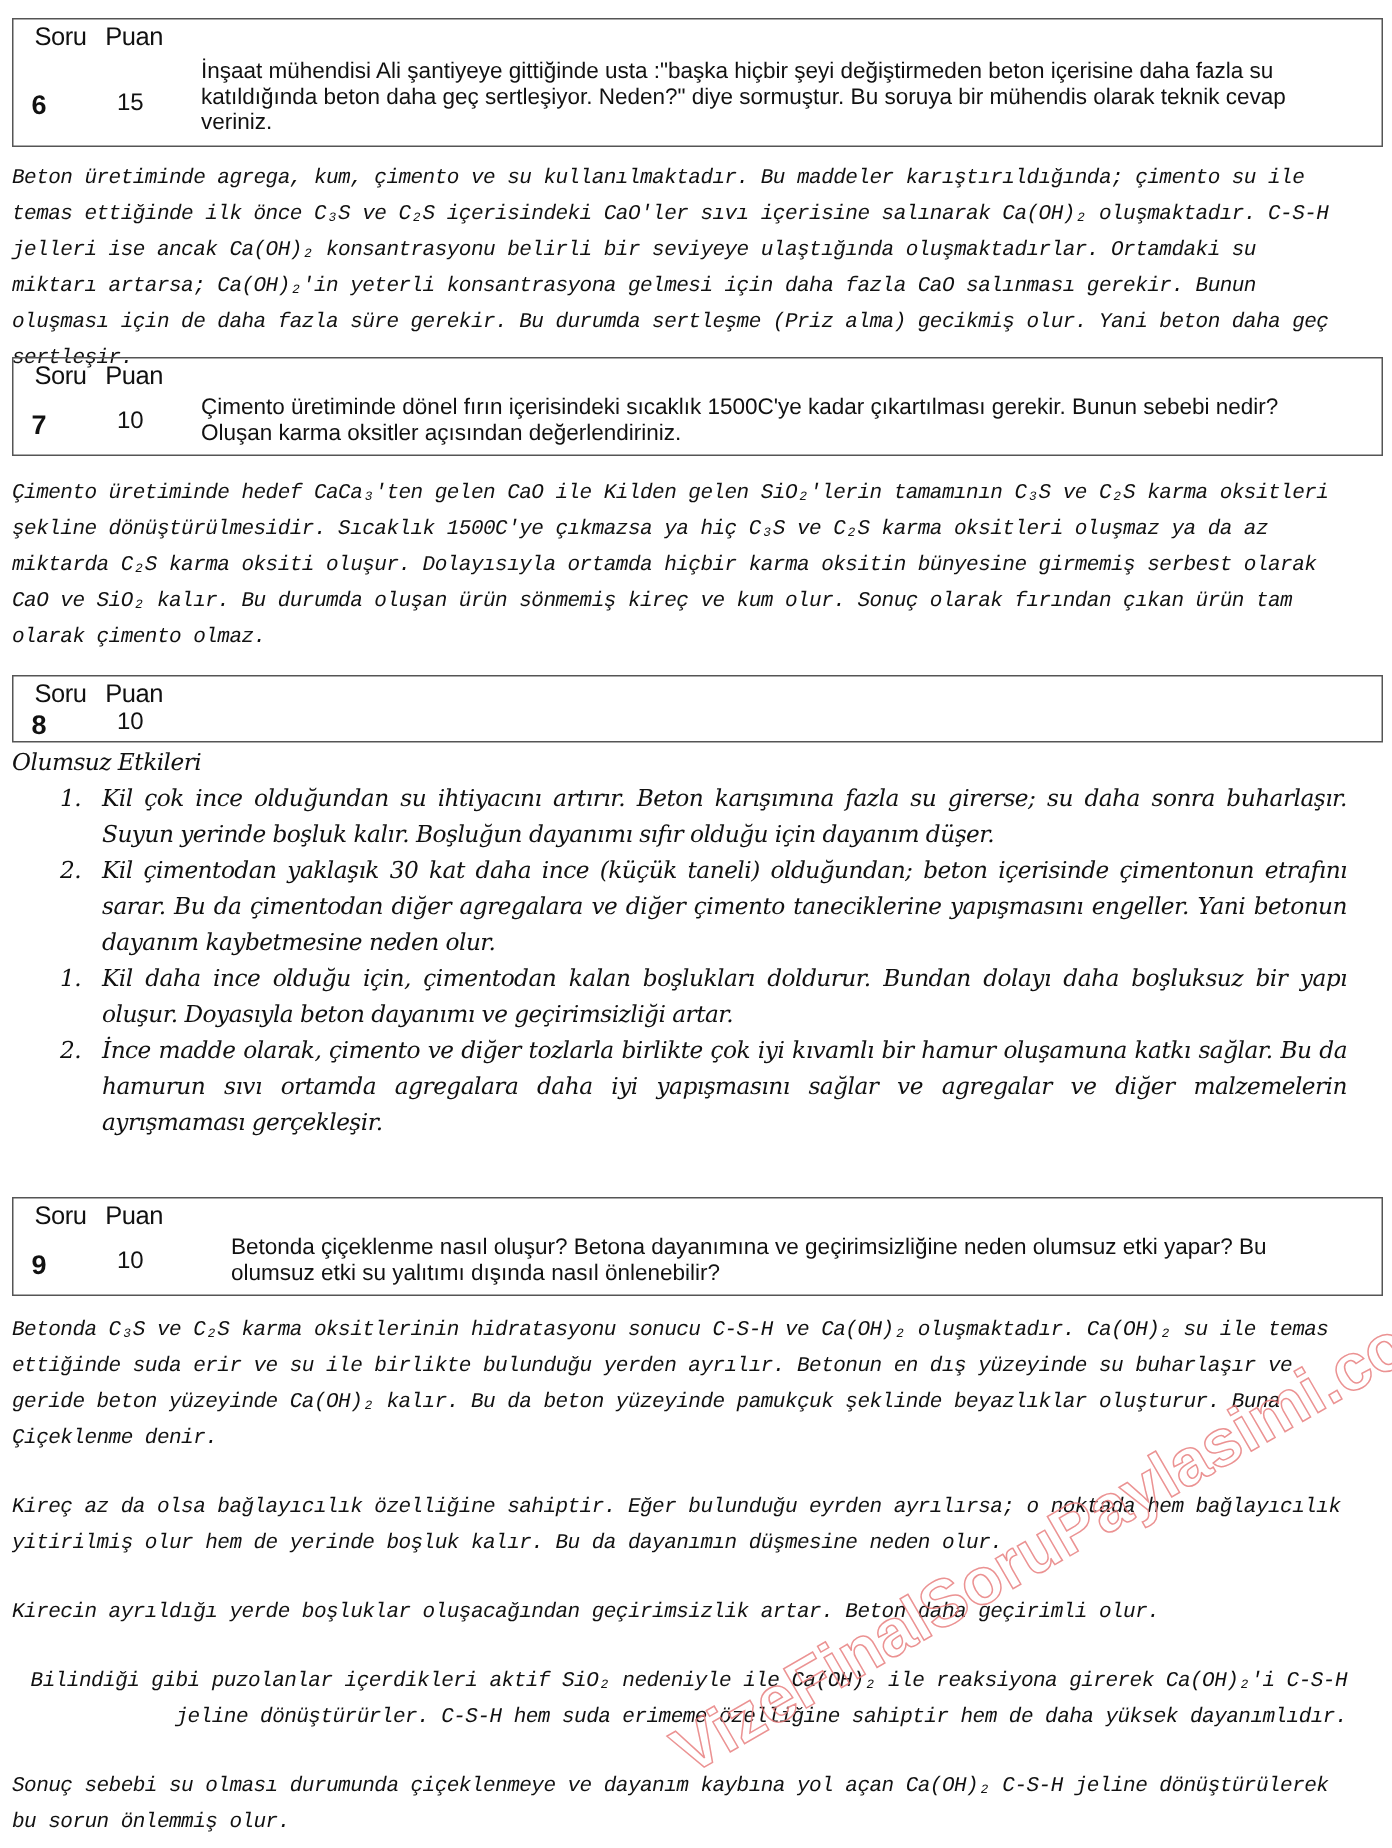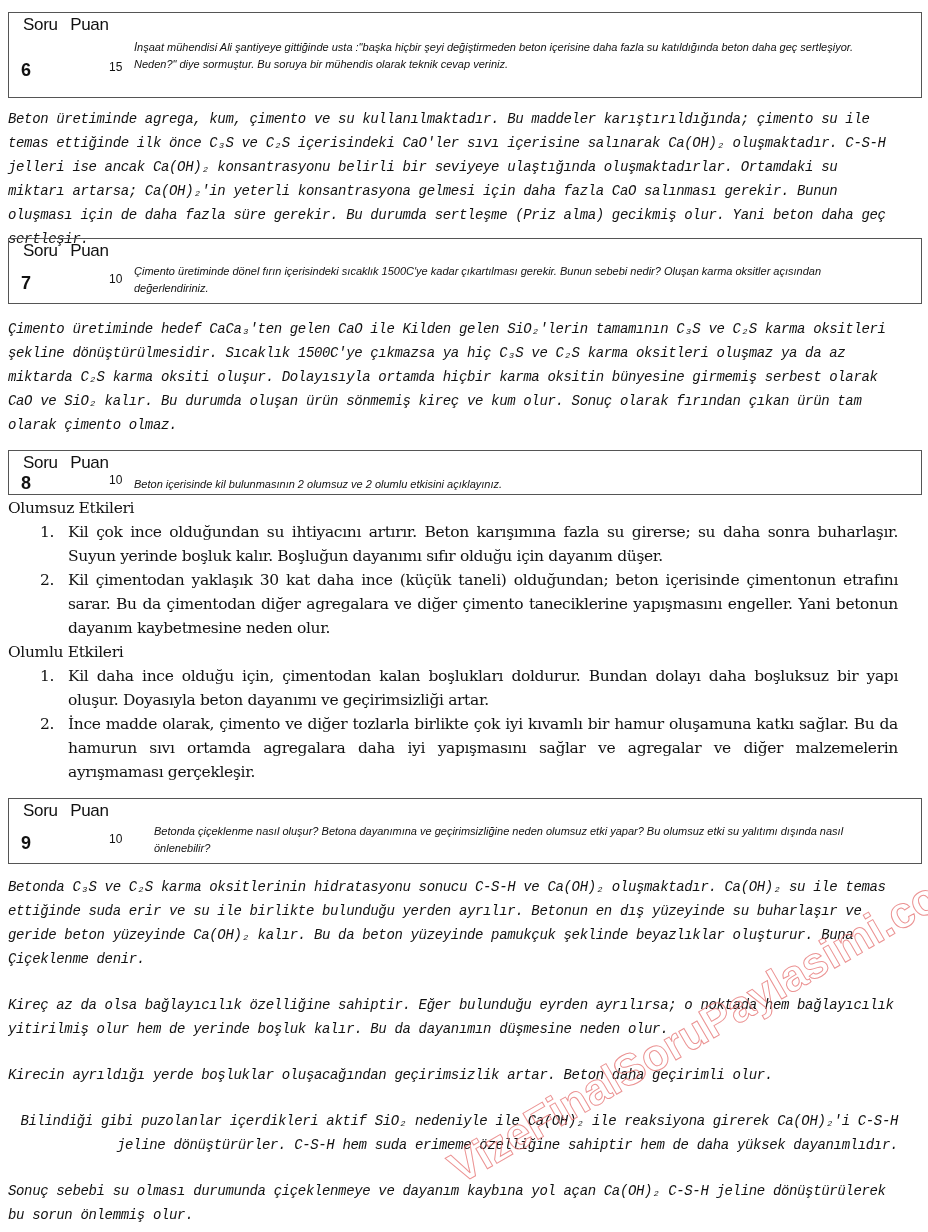--- a/index.html
+++ b/index.html
@@ -9,30 +9,30 @@
   }
   .qbox {
     position: absolute; left: 8px; width: 914px;
     border: 1.5px solid #555;
     font-family: "Liberation Sans", sans-serif;
     box-sizing: border-box;
   }
   .qbox .hdr { position: absolute; top: 2px; left: 14px; font-size: 17px; letter-spacing: -0.3px; }
   .qbox .hdr span { margin-right: 8px; }
   .qbox .num { position: absolute; left: 12px; font-size: 18px; font-weight: bold; }
-  .qbox .pts { position: absolute; left: 100px; font-size: 12px; }
-  .qbox .qtext { position: absolute; left: 125px; right: 24px; font-size: 11px; line-height: 17px; font-style: italic; }
+  .qbox .pts { position: absolute; left: 69px; font-size: 16px; }
+  .qbox .qtext { position: absolute; left: 125px; right: 24px; font-size: 15px; line-height: 17px; }
   .ans {
     position: absolute; left: 8px; width: 890px;
     font-family: Liberation Mono, monospace; font-style: italic;
     font-size: 14px; line-height: 24px; letter-spacing: -0.35px;
   }
   .ans p { margin: 0; }
   .ol { position: absolute; left: 8px; width: 890px;
-    font-family: "DejaVu Serif", serif; 
+    font-family: "DejaVu Serif", serif; font-style: italic;
     font-size: 15.5px; line-height: 24px; letter-spacing: -0.35px; }
   .ol .sub { margin: 0; }
   .ol .item { position: relative; padding-left: 60px; text-align: justify; }
   .ol .item .n { position: absolute; left: 32px; top: 0; }
   .watermark {
     position: absolute; left: 440px; top: 1150px;
     transform: rotate(-30deg); transform-origin: left top;
     font-family: "Liberation Sans", sans-serif; font-weight: bold; font-size: 44px;
     color: transparent; -webkit-text-stroke: 1px #e88080;
     white-space: nowrap; opacity: 0.85; pointer-events: none;
@@ -67,27 +67,25 @@
   <p>Çimento üretiminde hedef CaCa₃'ten gelen CaO ile Kilden gelen SiO₂'lerin tamamının C₃S ve C₂S karma oksitleri şekline dönüştürülmesidir. Sıcaklık 1500C'ye çıkmazsa ya hiç C₃S ve C₂S karma oksitleri oluşmaz ya da az miktarda C₂S karma oksiti oluşur. Dolayısıyla ortamda hiçbir karma oksitin bünyesine girmemiş serbest olarak CaO ve SiO₂ kalır. Bu durumda oluşan ürün sönmemiş kireç ve kum olur. Sonuç olarak fırından çıkan ürün tam olarak çimento olmaz.</p>
 </div>
 
 <div class="qbox" style="top:450px;height:45px;">
   <div class="hdr">
     <span>Soru</span>
     <span>Puan</span>
   </div>
   <div class="num" style="top:22px;">8</div>
   <div class="pts" style="top:22px;">10</div>
-  <div class="qtext" style="top:25px;">Beton içerisinde kil bulunmasının  2 olumsuz ve 2 olumlu etkisini açıklayınız.</div>
 </div>
 <div class="ol" style="top:496px;">
   <p class="sub">Olumsuz Etkileri</p>
   <div class="item"><span class="n">1.</span><span>Kil çok ince olduğundan su ihtiyacını artırır. Beton karışımına fazla su girerse; su daha sonra buharlaşır. Suyun yerinde boşluk kalır. Boşluğun dayanımı sıfır olduğu için dayanım düşer.</span></div>
   <div class="item"><span class="n">2.</span><span>Kil çimentodan yaklaşık 30 kat daha ince (küçük taneli) olduğundan; beton içerisinde çimentonun etrafını sarar. Bu da çimentodan diğer agregalara ve diğer çimento taneciklerine yapışmasını engeller. Yani betonun dayanım kaybetmesine neden olur.</span></div>
-  <p class="sub">Olumlu Etkileri</p>
   <div class="item"><span class="n">1.</span><span>Kil daha ince olduğu için, çimentodan kalan boşlukları doldurur. Bundan dolayı daha boşluksuz bir yapı oluşur. Doyasıyla beton dayanımı ve geçirimsizliği artar.</span></div>
   <div class="item"><span class="n">2.</span><span>İnce madde olarak, çimento ve diğer tozlarla birlikte çok iyi kıvamlı bir hamur oluşamuna katkı sağlar. Bu da hamurun sıvı ortamda agregalara daha iyi yapışmasını sağlar ve agregalar ve diğer malzemelerin ayrışmaması gerçekleşir.</span></div>
 </div>
 
 <div class="qbox" style="top:798px;height:66px;">
   <div class="hdr">
     <span>Soru</span>
     <span>Puan</span>
   </div>
   <div class="num" style="top:34px;">9</div>

